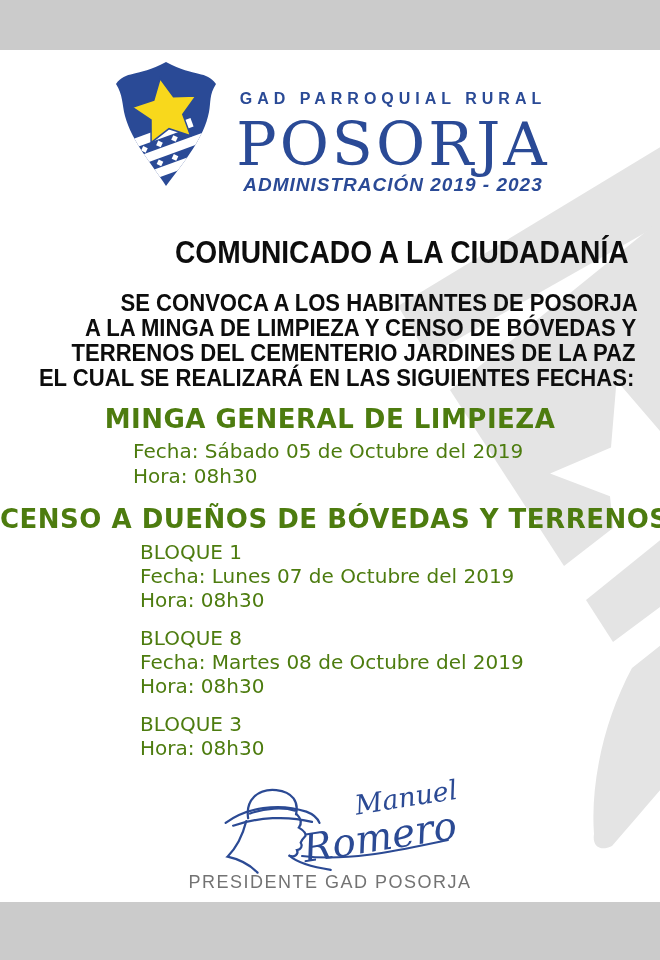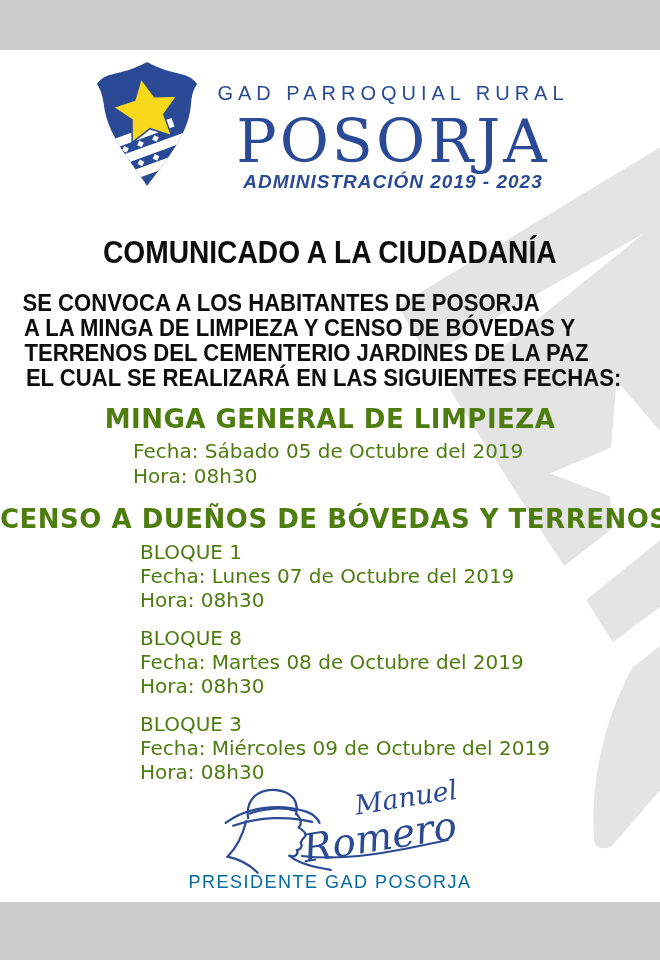--- a/index.html
+++ b/index.html
@@ -10,30 +10,30 @@
   .band{position:absolute;left:0;width:660px;background:#cbcbcb;z-index:4;}
   .band.top{top:0;height:50px;}
   .band.bottom{top:902px;height:58px;}
   .watermark{position:absolute;inset:0;z-index:1;pointer-events:none;}
   .content{position:absolute;inset:0;z-index:2;}
 
   
   .logo-row{position:absolute;top:58px;left:0;width:660px;display:flex;justify-content:center;align-items:flex-start;gap:14px;}
   .logo-shield{width:112px;height:132px;flex:0 0 auto;}
   .logo-text{display:flex;flex-direction:column;align-items:center;color:#2a4a96;}
-  .org-type{margin-top:24px;font-size:20px;font-weight:normal;letter-spacing:5px;white-space:nowrap;}
+  .org-type{margin-top:32px;font-size:16px;font-weight:bold;letter-spacing:5px;white-space:nowrap;}
   .org-name{font-family:"DejaVu Serif",serif;font-weight:normal;font-size:60px;line-height:60px;letter-spacing:3px;margin-top:6px;white-space:nowrap;}
   .administration{font-size:19px;font-weight:bold;font-style:italic;letter-spacing:1px;margin-top:0;white-space:nowrap;}
 
   
-  .main-title{position:absolute;top:234px;left:0;width:660px;text-align:center;
+  .main-title{position:absolute;top:234px;left:0;width:660px;text-align:right;
     font-size:32px;font-weight:bold;color:#0d0d0d;text-decoration:underline;}
   .main-title span,.intro-line span{display:inline-block;white-space:nowrap;}
   .main-title span{transform:scaleX(0.88);transform-origin:50% 50%;}
-  .intro{position:absolute;top:290px;left:0;width:648px;text-align:left;color:#0d0d0d;}
+  .intro{position:absolute;top:290px;left:12px;width:648px;text-align:right;color:#0d0d0d;}
   .intro-line{font-size:24px;font-weight:bold;line-height:25px;}
   .intro-line span{transform:scaleX(0.92);transform-origin:50% 50%;}
 
   
   .blue{color:#4d7c0f;}
   .section-heading{position:absolute;left:0;width:660px;text-align:center;
     font-family:"DejaVu Sans",sans-serif;font-weight:bold;letter-spacing:0.5px;white-space:nowrap;}
   .minga-heading{top:404px;font-size:26px;}
   .censo-heading{top:504px;font-size:26px;}
   .minga-lines{position:absolute;top:439px;left:133px;
@@ -43,21 +43,21 @@
   .bloque{margin-bottom:14px;}
 
   
   .sig-head{position:absolute;top:778px;left:220px;width:122px;height:102px;}
   .sig-name{position:absolute;top:788px;left:300px;transform:rotate(-9deg);color:#2b4a94;
     font-family:"DejaVu Serif",serif;font-style:italic;line-height:1;}
   .sig-first{font-size:27px;margin-left:58px;}
   .sig-last{font-size:39px;margin-top:2px;}
   .sig-flourish{position:absolute;top:836px;left:300px;width:150px;height:26px;}
   .sig-title{position:absolute;top:872px;left:0;width:660px;text-align:center;
-    font-size:18px;letter-spacing:1.5px;color:#0369a1;}
+    font-size:18px;letter-spacing:1.5px;color:#737373;}
 </style>
 </head>
 <body>
 
 <div class="poster">
 
   <div class="band top"></div>
   <div class="band bottom"></div>
 
   <svg class="watermark" viewBox="0 0 660 960" width="660" height="960">
@@ -134,21 +134,20 @@
         <div>Fecha: Lunes 07 de Octubre del 2019</div>
         <div>Hora: 08h30</div>
       </div>
       <div class="bloque">
         <div>BLOQUE 8</div>
         <div>Fecha: Martes 08 de Octubre del 2019</div>
         <div>Hora: 08h30</div>
       </div>
       <div class="bloque">
         <div>BLOQUE 3</div>
-        <div>Fecha: Miércoles 09 de Octubre del 2019</div>
         <div>Hora: 08h30</div>
       </div>
     </div>
 
     <svg class="sig-head" viewBox="0 0 130 105">
       <g fill="none" stroke="#2b4a94" stroke-width="2.4" stroke-linecap="round">
         <path d="M6,46 C28,30 62,24 92,34 C100,37 104,41 106,46"></path>
         <path d="M14,49 C40,40 72,38 98,45"></path>
         <path d="M30,41 C27,22 40,9 60,11 C78,13 84,24 81,37"></path>
         <path d="M32,36 C48,30 68,29 80,33"></path>

